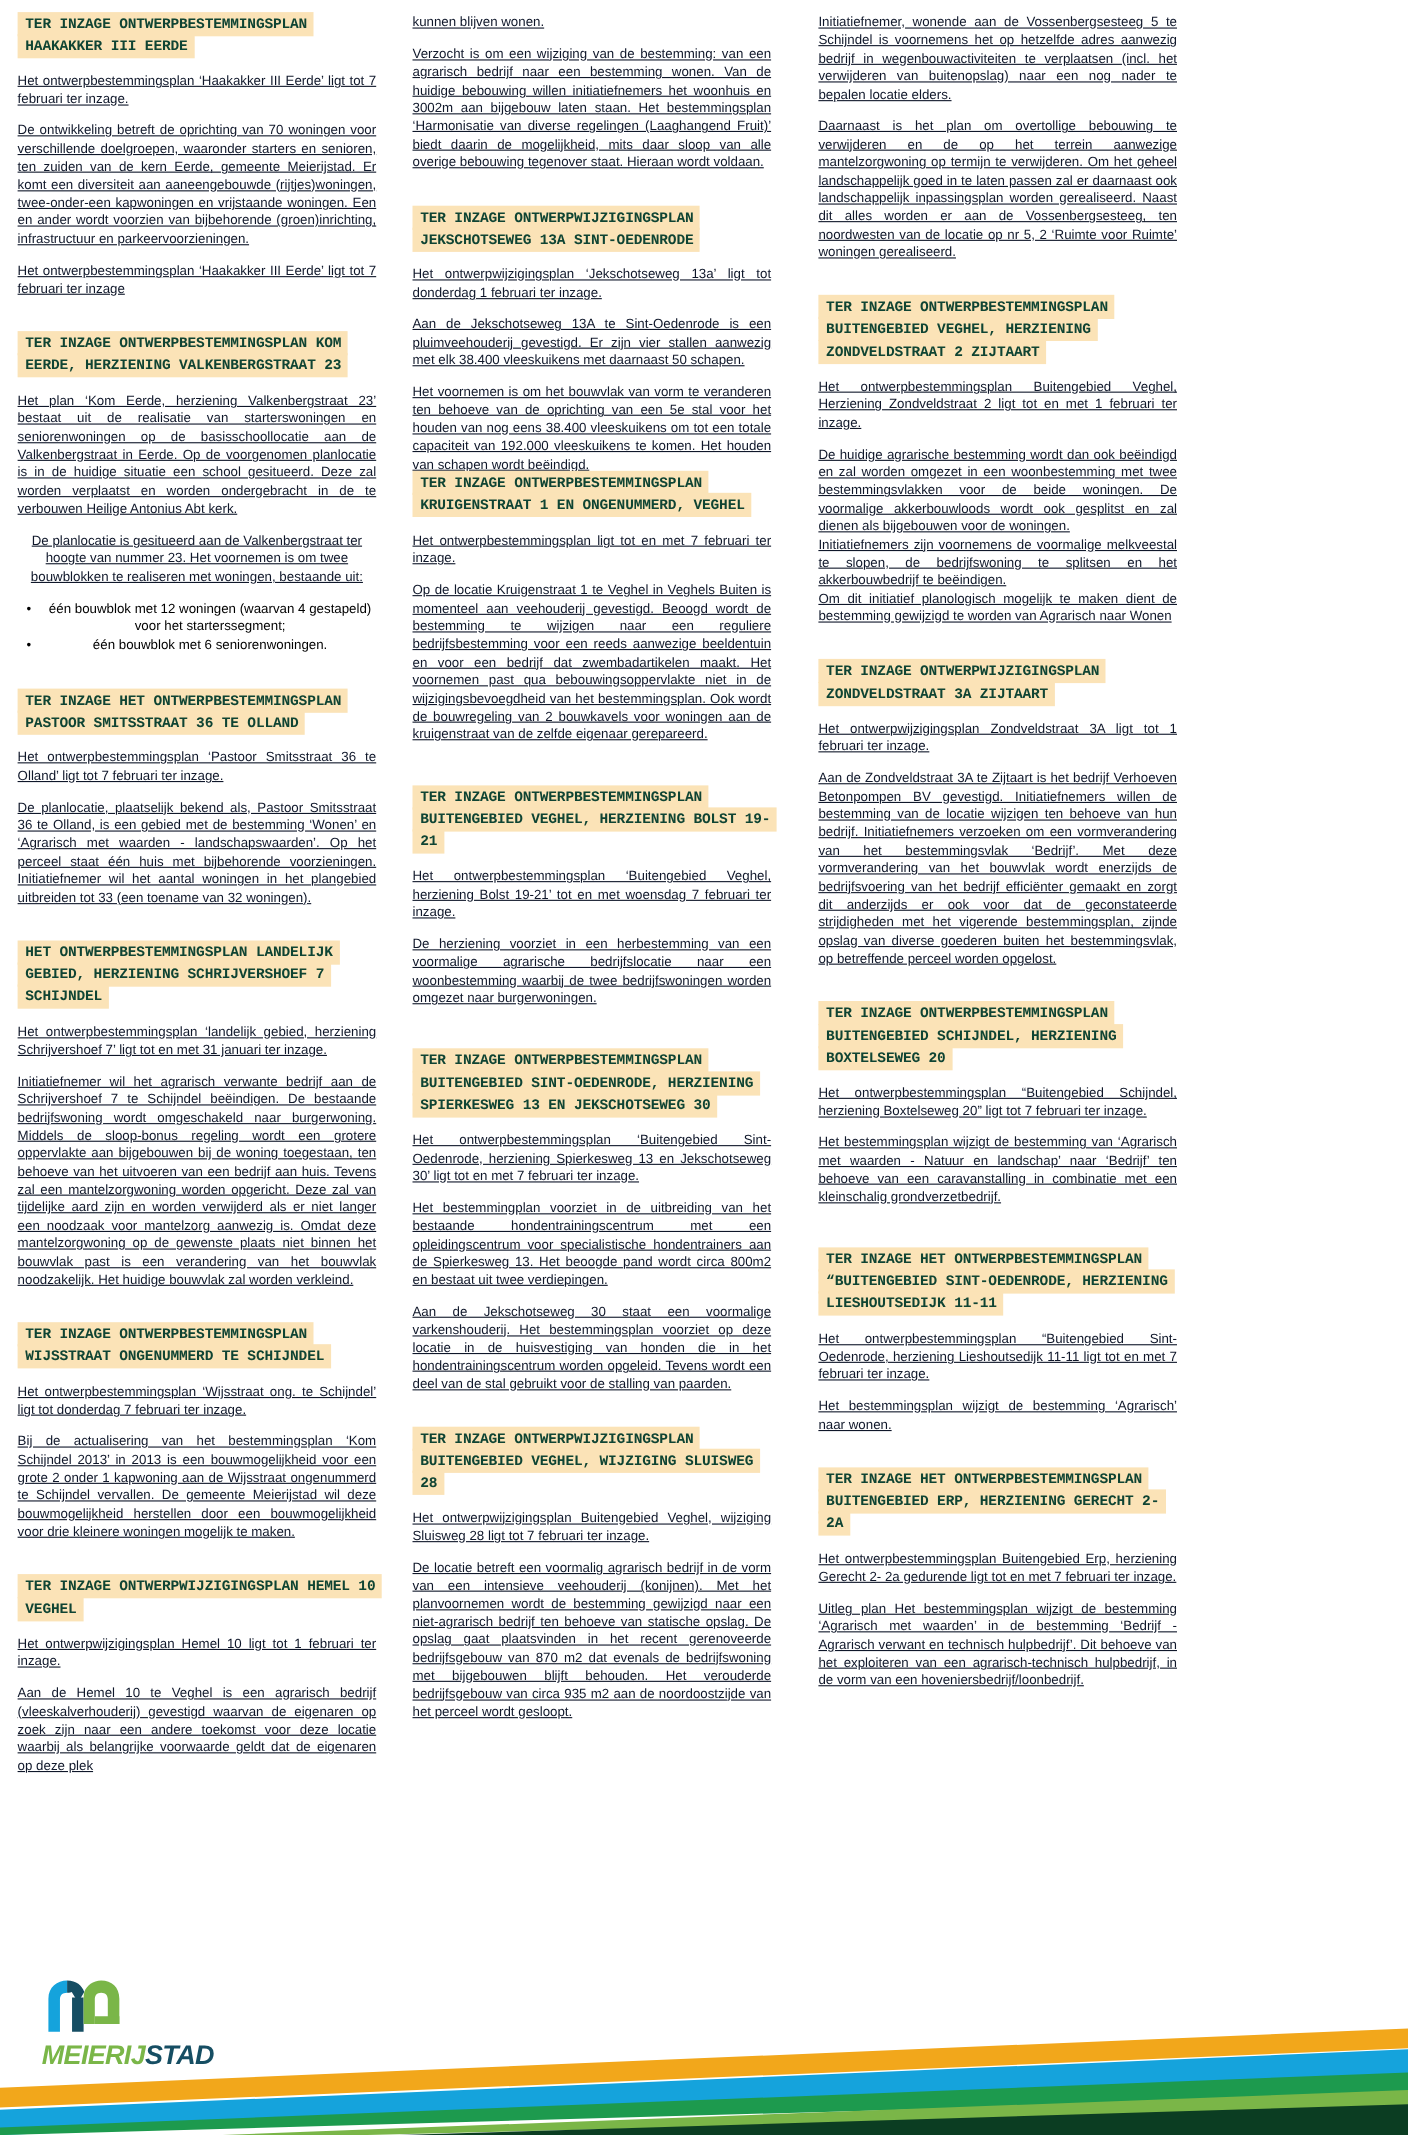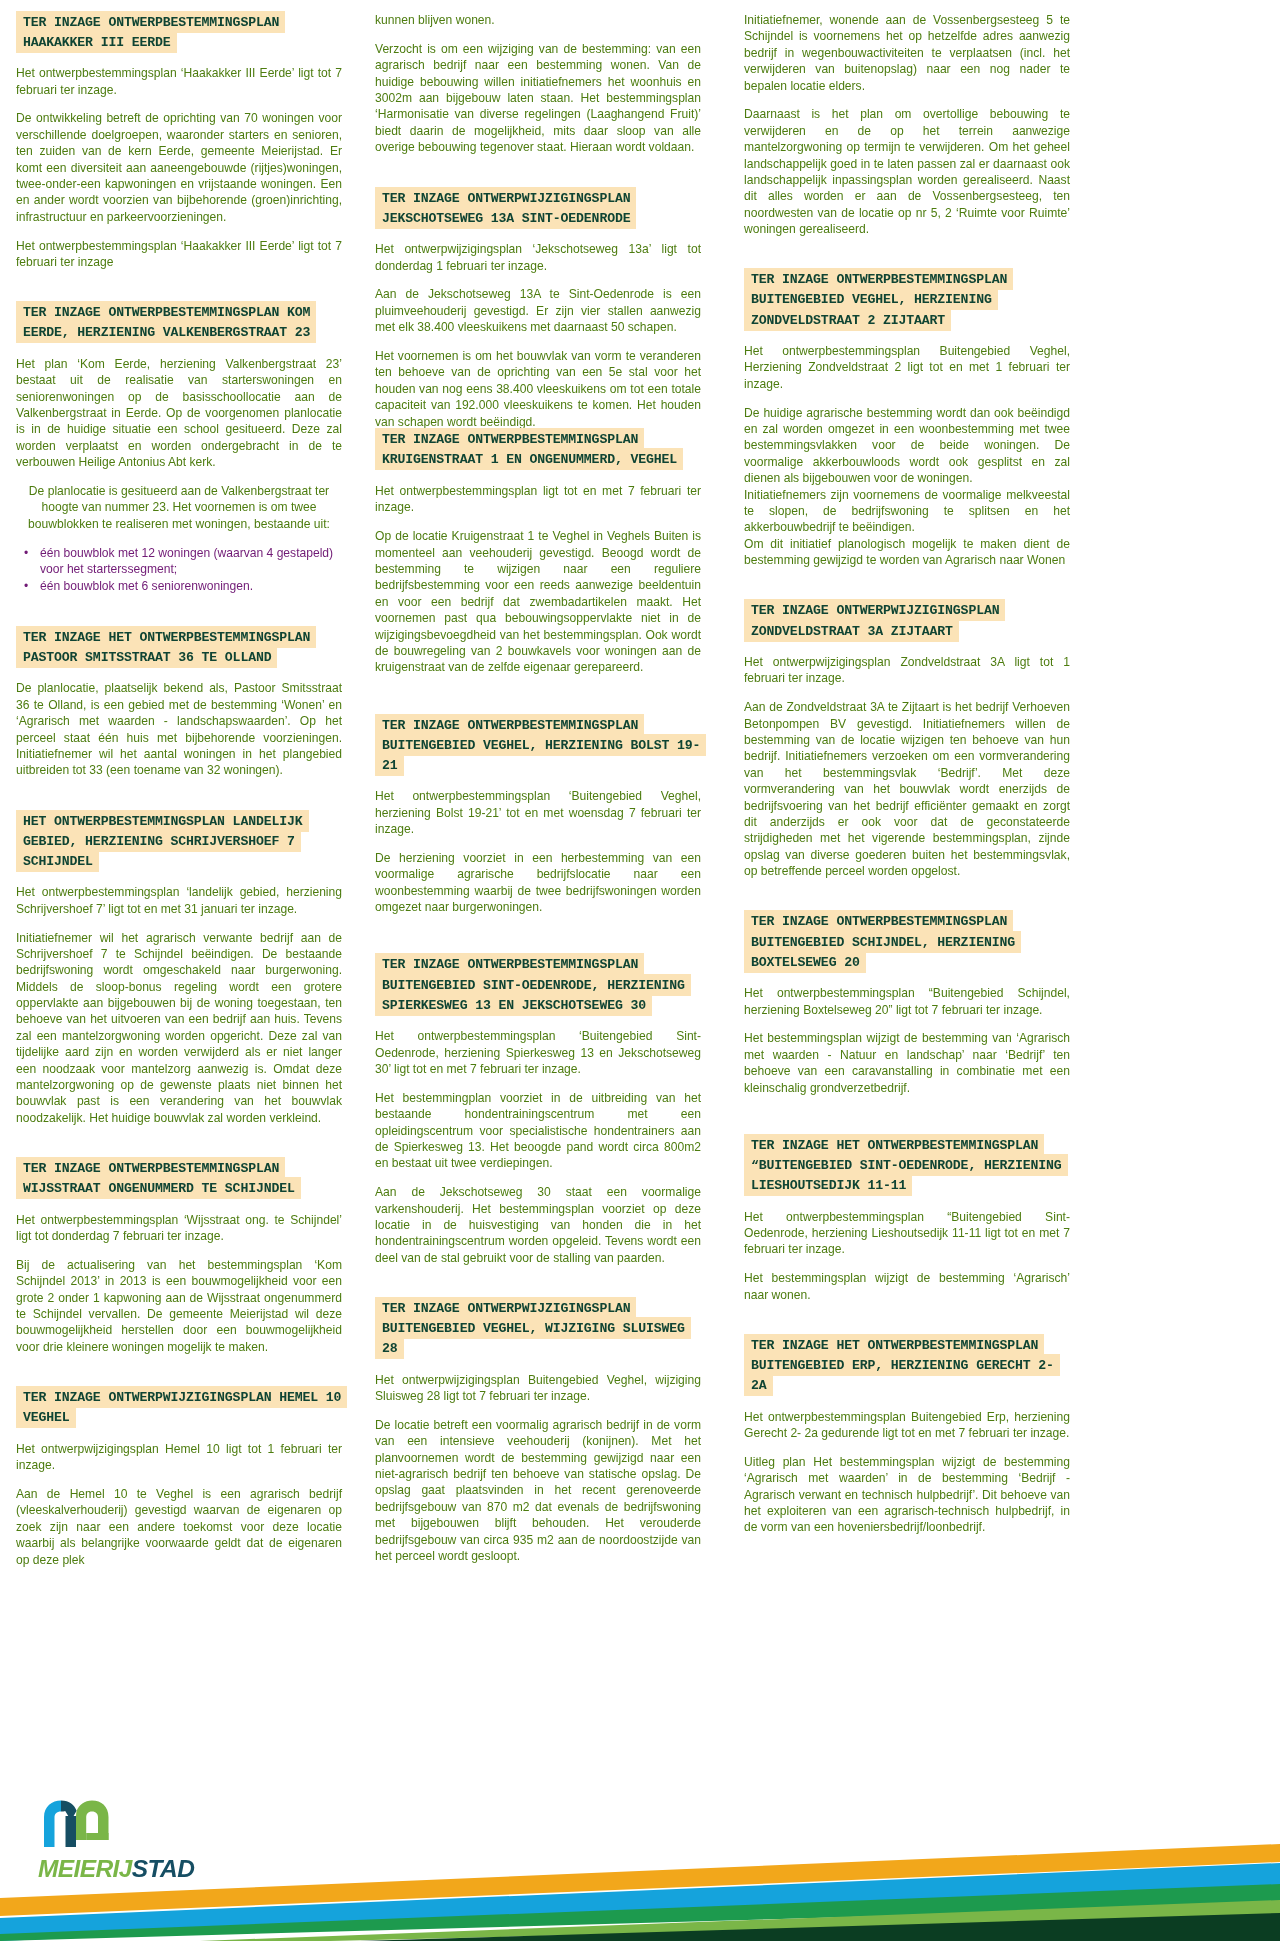--- a/index.html
+++ b/index.html
@@ -54,39 +54,40 @@
     box-decoration-break: clone;
     -webkit-box-decoration-break: clone;
     padding: 3.5px 6px 3.5px 7px;
   }
 
   p.body {
     margin: 0 0 12.5px 0;
     font-size: 12.1px;
     line-height: 1.355;
     text-align: justify;
-    color: #4d7c0f;
+    color: #0f172a;
     hyphens: none;
+    text-decoration: underline;
   }
   p.body.tight { margin-bottom: 0; }
   p.body.nojust { text-align: center; }
 
   ul.bullets {
     margin: 0 0 12.5px 0;
     padding-left: 0;
     list-style: none;
   }
   ul.bullets li {
     position: relative;
     font-size: 12.1px;
     line-height: 1.355;
     padding-left: 24px;
     margin-bottom: 1px;
-    text-align: left;
-    color: #701a75;
+    text-align: center;
+    color: #000000;
   }
   ul.bullets li:before {
     content: "•";
     position: absolute;
     left: 8px;
     top: 0;
   }
   .spacer-md { height: 20px; }
   .spacer-lg { height: 27px; }
 
@@ -143,20 +144,21 @@
         <p class="body nojust">De planlocatie is gesitueerd aan de Valkenbergstraat ter hoogte van nummer 23. Het voornemen is om twee bouwblokken te realiseren met woningen, bestaande uit:</p>
         <ul class="bullets">
           <li>één bouwblok met 12 woningen (waarvan 4 gestapeld) voor het starterssegment;</li>
           <li>één bouwblok met 6 seniorenwoningen.</li>
         </ul>
       </div>
       <div class="spacer-md"></div>
 
       <div class="section">
         <div class="sec-head"><span class="hl">TER INZAGE HET ONTWERPBESTEMMINGSPLAN PASTOOR SMITSSTRAAT 36 TE OLLAND</span></div>
+        <p class="body">Het ontwerpbestemmingsplan ‘Pastoor Smitsstraat 36 te Olland’ ligt tot 7 februari ter inzage.</p>
         <p class="body">De planlocatie, plaatselijk bekend als, Pastoor Smitsstraat 36 te Olland, is een gebied met de bestemming ‘Wonen’ en ‘Agrarisch met waarden - landschapswaarden’. Op het perceel staat één huis met bijbehorende voorzieningen. Initiatiefnemer wil het aantal woningen in het plangebied uitbreiden tot 33 (een toename van 32 woningen).</p>
       </div>
       <div class="spacer-md"></div>
 
       <div class="section">
         <div class="sec-head"><span class="hl">HET ONTWERPBESTEMMINGSPLAN LANDELIJK GEBIED, HERZIENING SCHRIJVERSHOEF 7 SCHIJNDEL</span></div>
         <p class="body">Het ontwerpbestemmingsplan ‘landelijk gebied, herziening Schrijvershoef 7’ ligt tot en met 31 januari ter inzage.</p>
         <p class="body">Initiatiefnemer wil het agrarisch verwante bedrijf aan de Schrijvershoef 7 te Schijndel beëindigen. De bestaande bedrijfswoning wordt omgeschakeld naar burgerwoning. Middels de sloop-bonus regeling wordt een grotere oppervlakte aan bijgebouwen bij de woning toegestaan, ten behoeve van het uitvoeren van een bedrijf aan huis. Tevens zal een mantelzorgwoning worden opgericht. Deze zal van tijdelijke aard zijn en worden verwijderd als er niet langer een noodzaak voor mantelzorg aanwezig is. Omdat deze mantelzorgwoning op de gewenste plaats niet binnen het bouwvlak past is een verandering van het bouwvlak noodzakelijk. Het huidige bouwvlak zal worden verkleind.</p>
       </div>
       <div class="spacer-md"></div>

